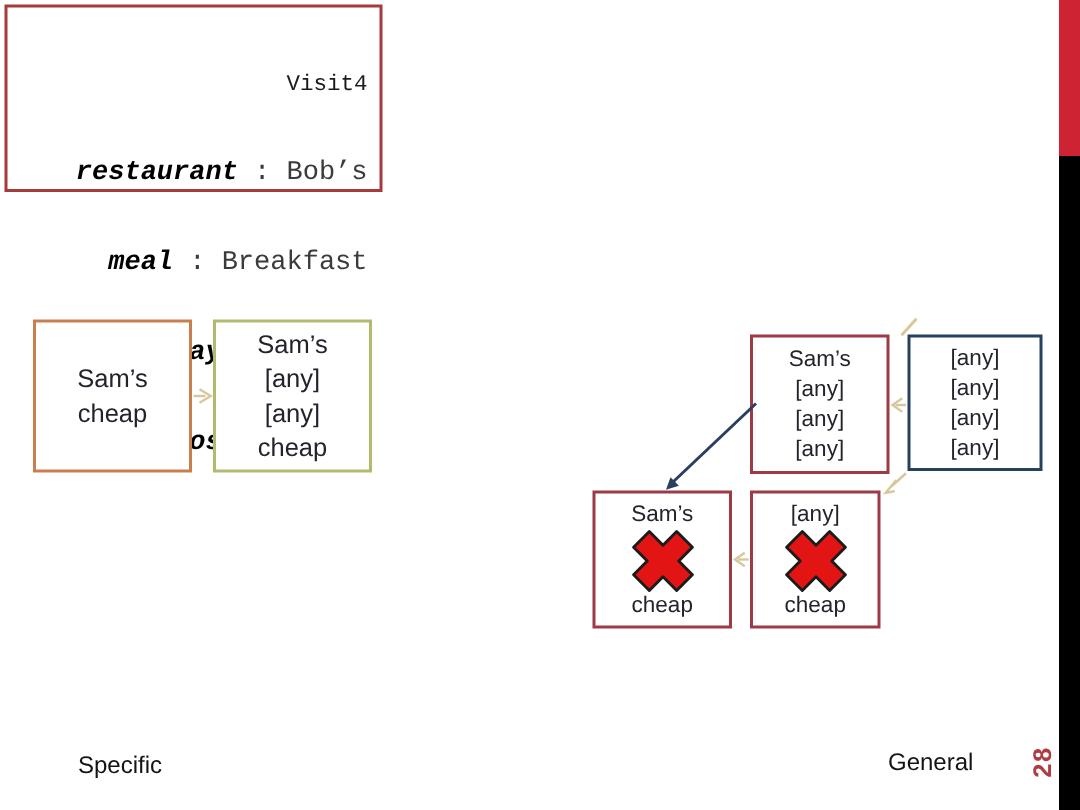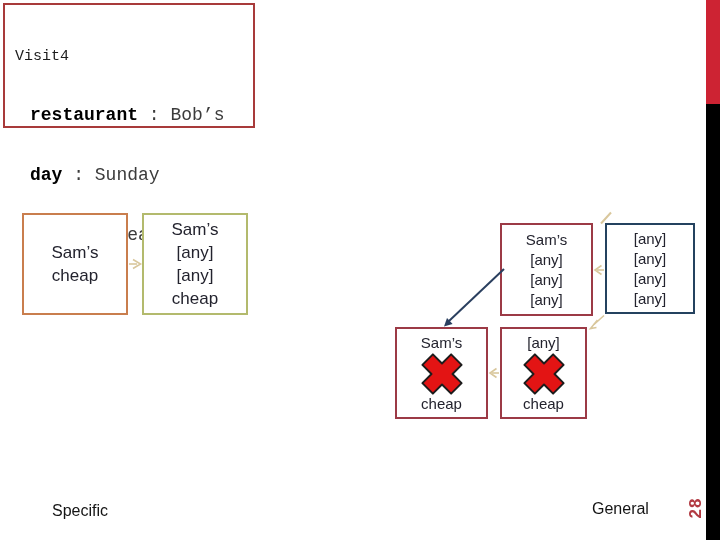--- a/index.html
+++ b/index.html
@@ -5,21 +5,21 @@
   * { margin:0; padding:0; box-sizing:border-box; }
   body { background:#888; font-family:"Liberation Sans", sans-serif; }
   .slide { position:relative; width:720px; height:540px; background:#ffffff; overflow:hidden; }
 
   
   .visit-card { position:absolute; left:3px; top:3px; width:252px; height:125px;
                 border:2px solid #a83a3a; background:#fff; padding:5px 8px 0 10px;
                 font-family:"Liberation Mono", monospace; white-space:pre; }
   .visit-title { font-size:15px; line-height:21px; color:#1c1c1c; }
   .visit-row { font-size:18px; line-height:24px; margin-left:15px; color:#3b3b3b; }
-  .visit-row b { color:#000; font-weight:bold; }
+  .visit-row b { color:#000; font-weight:bold;font-style:italic; }
 
   
   .hbox { position:absolute; background:#fff; border:2px solid #999; text-align:center;
           color:#23232e; display:flex; flex-direction:column; justify-content:center; }
   .hbox-lg { font-size:17px; line-height:23px; }
   .hbox-sm { font-size:15px; line-height:20px; }
   .cline { width:100%; }
 
   .xbox { position:absolute; background:#fff; border:2px solid #9c3a46; text-align:center;
           color:#23232e; display:flex; flex-direction:column; align-items:center;
@@ -38,23 +38,24 @@
 
   .bar { position:absolute; left:706px; width:14px; }
   .bar-red   { top:0; height:104px; }
   .bar-black { top:104px; height:436px; }
 </style>
 </head>
 <body>
 
 <div class="slide">
 
-  <div class="visit-card" style="border-color: rgb(168, 58, 58);">
+  <div class="visit-card" style="border-color: rgb(168, 58, 58); text-align: right;">
     <div class="visit-title">Visit4</div>
     <div class="visit-row"><b>restaurant</b><span> : Bob’s</span></div>
+    <div class="visit-row"><b>meal</b><span> : Breakfast</span></div>
     <div class="visit-row"><b>day</b><span> : Sunday</span></div>
     <div class="visit-row"><b>cost</b><span> : cheap</span></div>
   </div>
 
   <div class="hbox hbox-lg" style="left: 22px; top: 213px; width: 106px; height: 102px; border-color: rgb(201, 126, 78);">
     <div class="cline">Sam’s</div>
     <div class="cline">cheap</div>
   </div>
 
   <div class="hbox hbox-lg" style="left: 142px; top: 213px; width: 106px; height: 102px; border-color: rgb(179, 186, 109);">

